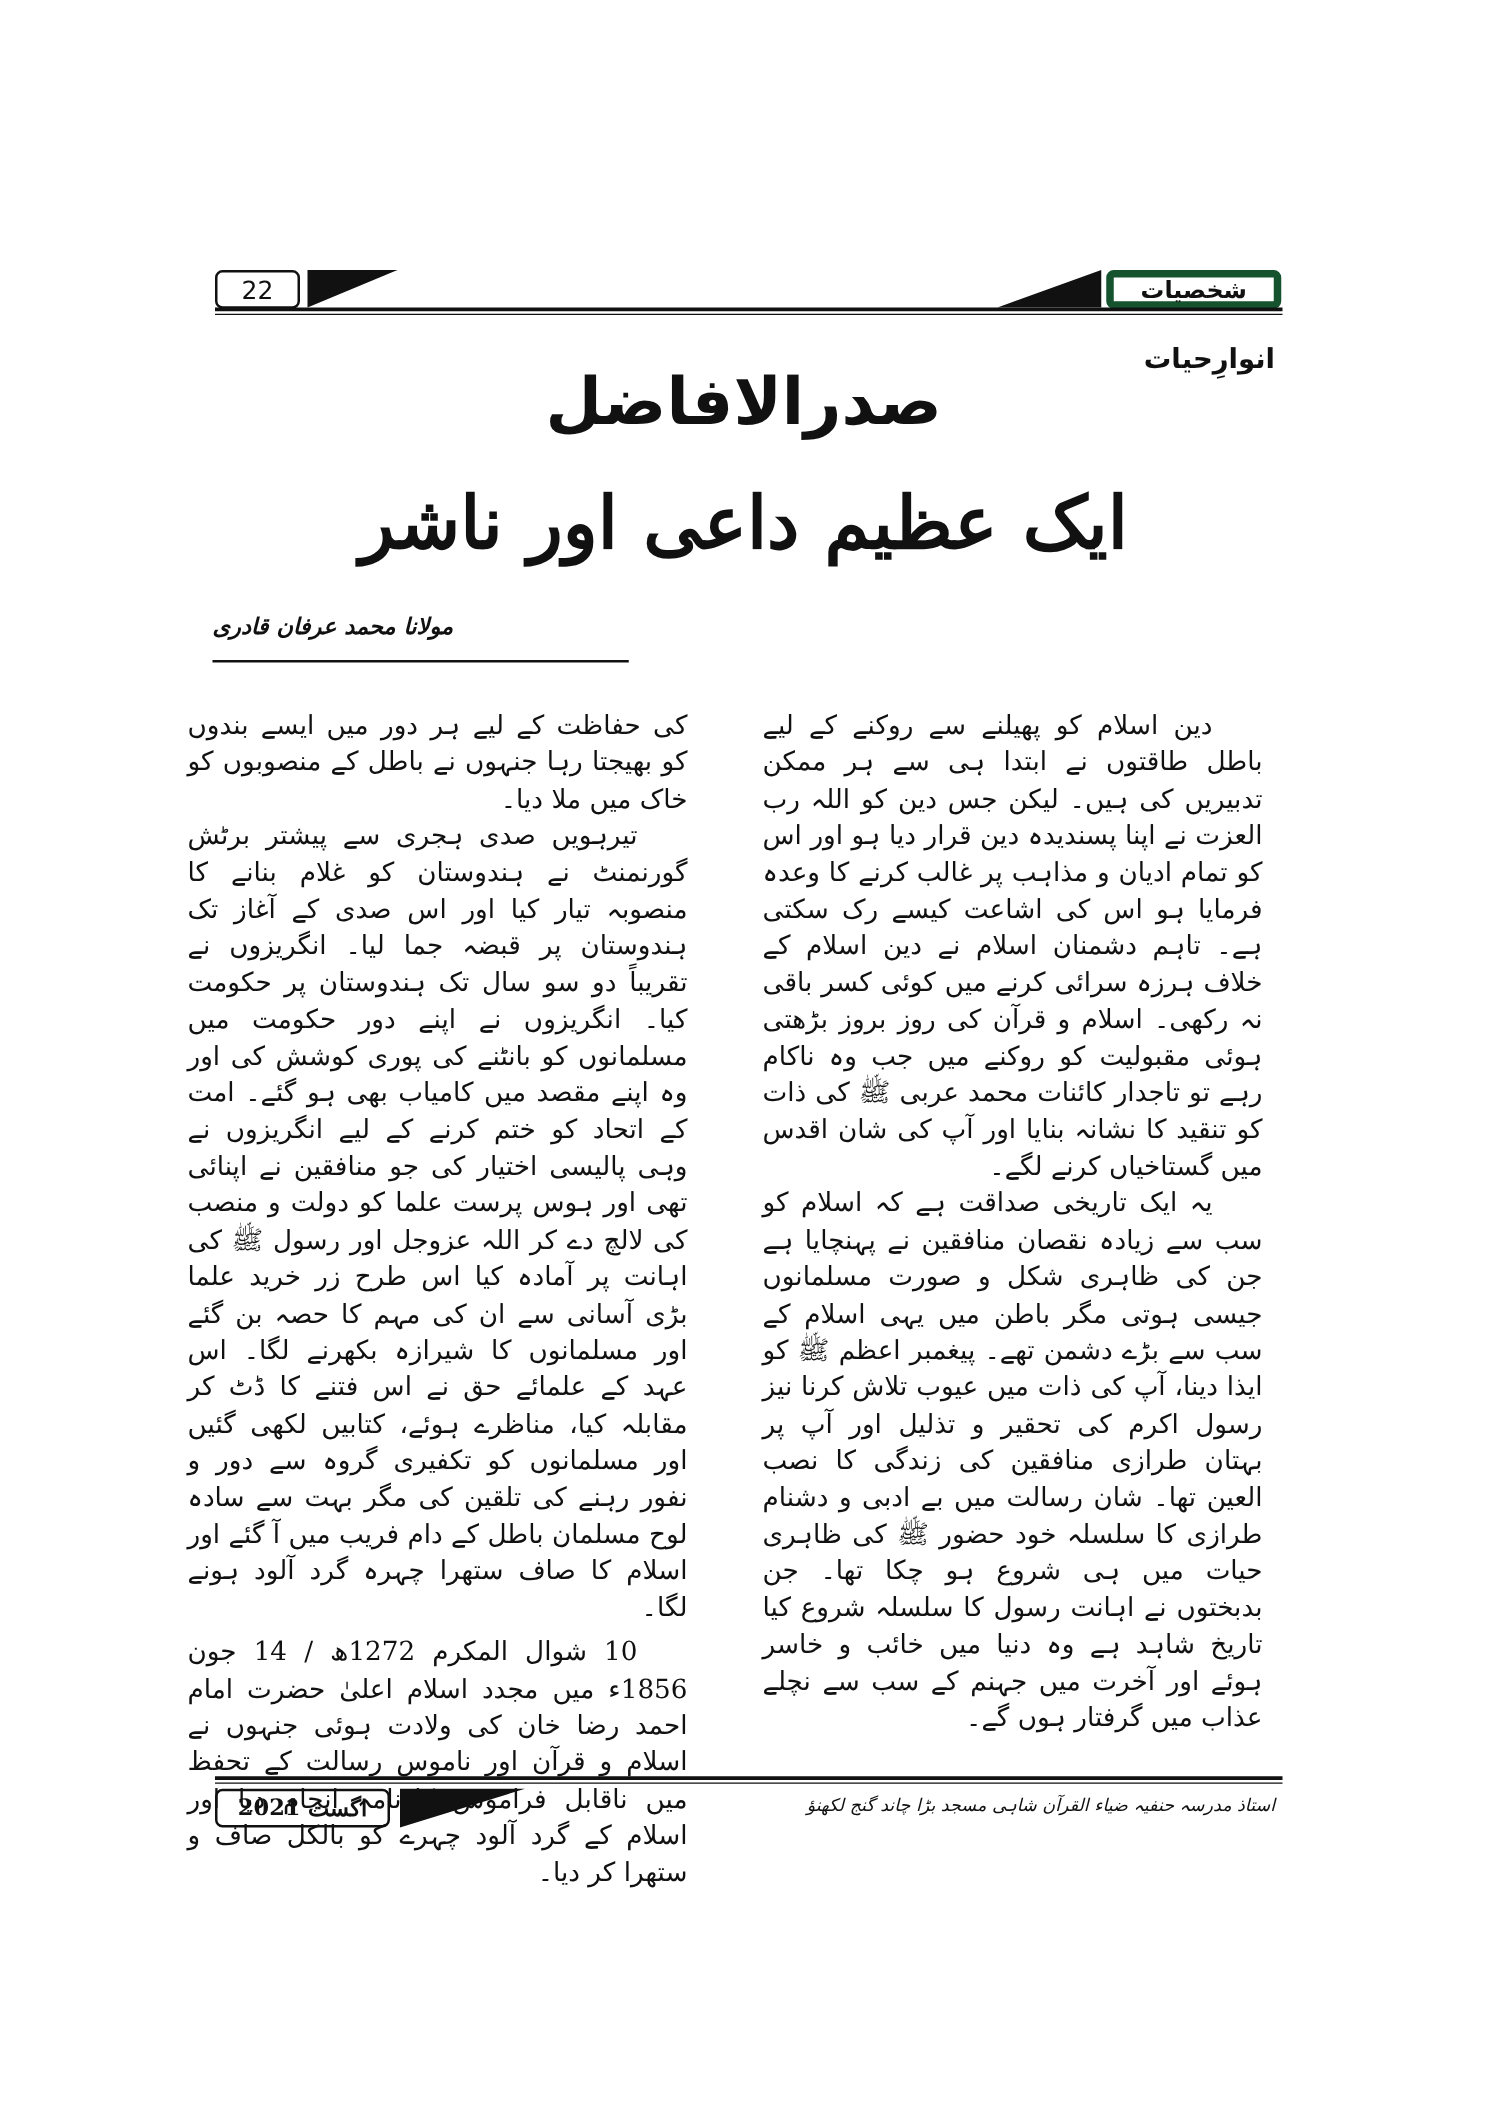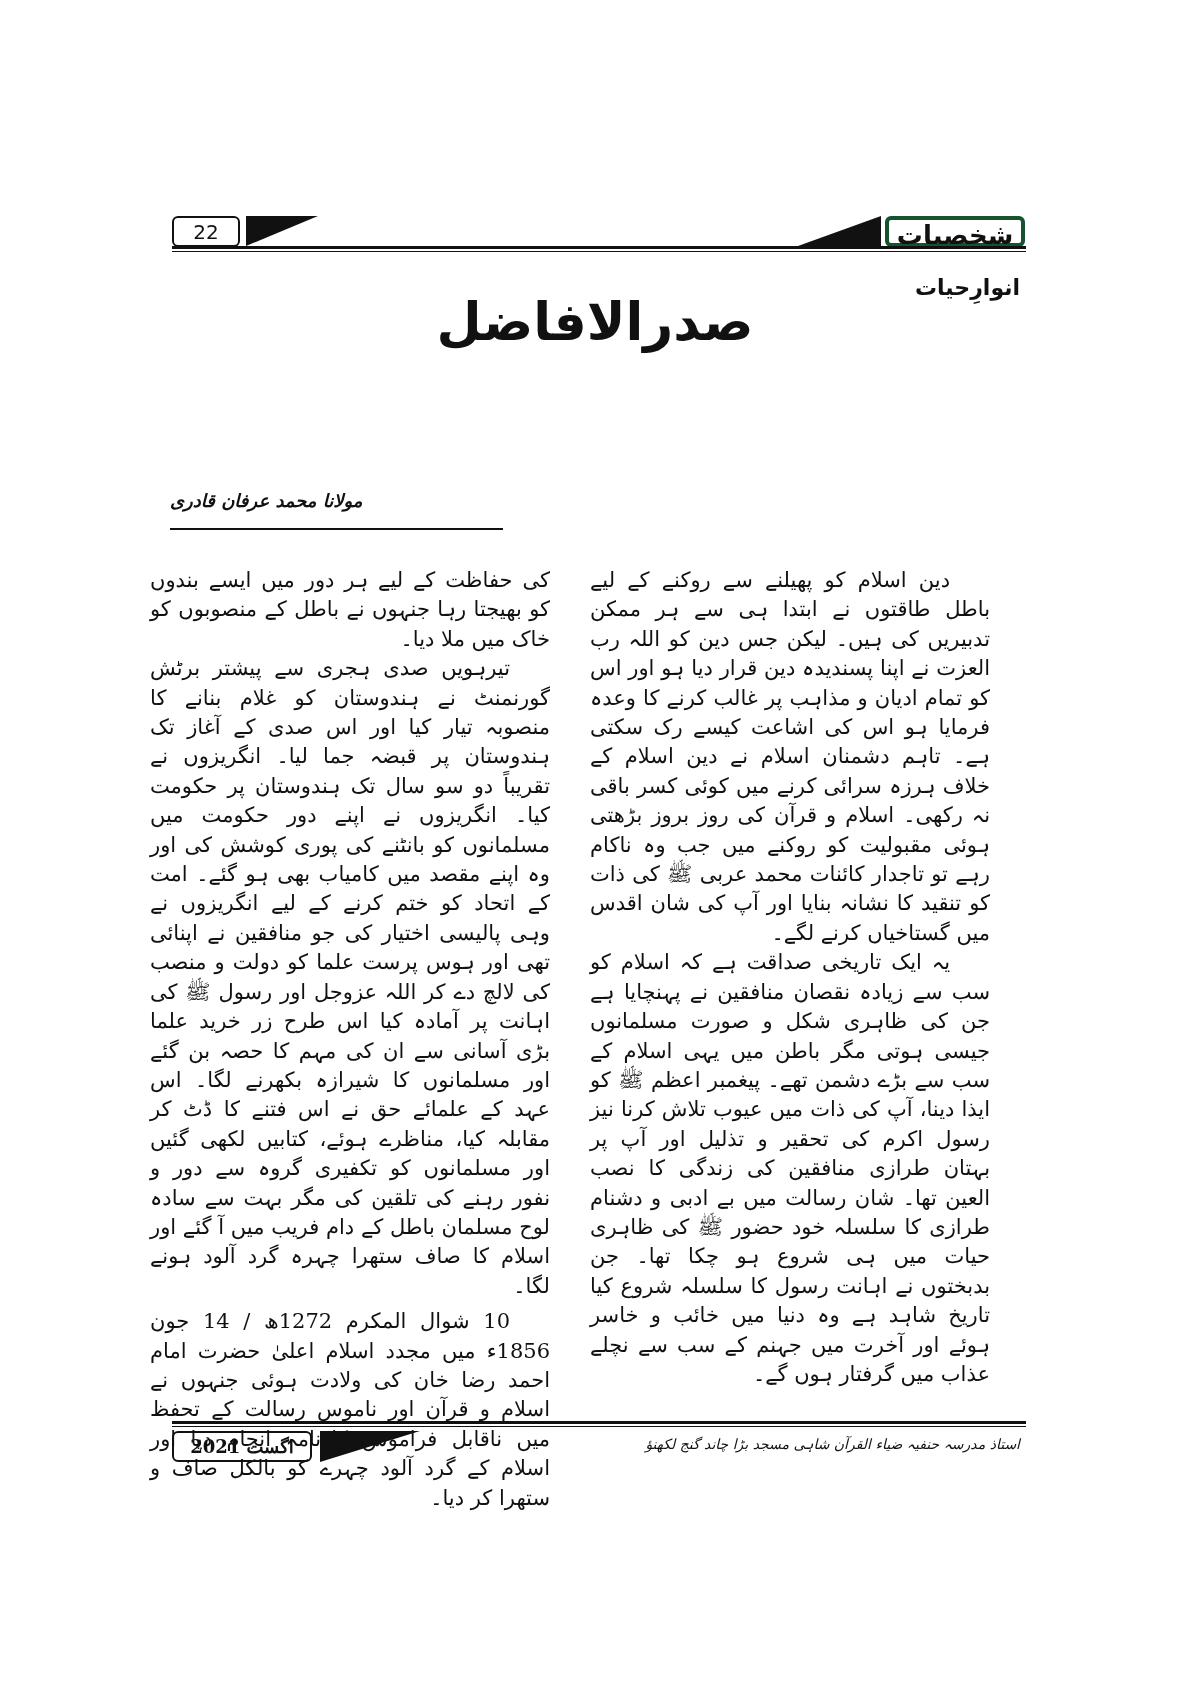--- a/index.html
+++ b/index.html
@@ -12,41 +12,41 @@
   .hdr-rule.r1 { top: 246px; height: 3px; }
   .hdr-rule.r2 { top: 251px; height: 1px; }
   .page-num-box { position: absolute; left: 172px; top: 216px; width: 68px; height: 31px;
     border: 2px solid #111; border-radius: 6px; box-sizing: border-box;
     display: flex; align-items: center; justify-content: center;
     font-family: "DejaVu Sans", sans-serif; font-size: 20px; }
   .tri { position: absolute; width: 0; height: 0; }
   .tri-left-top { left: 246px; top: 216px; border-top: 30px solid #111; border-right: 72px solid transparent; }
   .tri-right-top { left: 798px; top: 216px; border-bottom: 30px solid #111; border-left: 83px solid transparent; }
   .section-box { position: absolute; left: 885px; top: 216px; width: 140px; height: 31px;
-    border: 4px solid #14532d; border-radius: 6px; box-sizing: border-box;
-    display: flex; justify-content: center;
-    font-family: "DejaVu Sans", sans-serif; font-weight: bold; font-size: 26px; direction: rtl; }
+    border: 6px solid #14532d; border-radius: 6px; box-sizing: border-box;
+    display: flex; align-items: center; justify-content: center;
+    font-family: "DejaVu Sans", sans-serif; font-weight: bold; font-size: 19px; direction: rtl; }
   .column-name { position: absolute; right: 170px; top: 260px; direction: rtl;
     font-family: "DejaVu Sans", sans-serif; font-weight: bold; font-size: 22px; margin-top: 15px; }
 
   
   .title-main { position: absolute; left: 0; width: 1190px; top: 296px; text-align: center;
     direction: rtl; font-family: "DejaVu Sans", sans-serif; font-weight: bold; font-size: 52px;
     letter-spacing: 2px; line-height: 1; }
   .title-sub { position: absolute; left: 0; width: 1190px; top: 388px; text-align: center;
     direction: rtl; font-family: "DejaVu Serif", serif; font-weight: bold; font-size: 58px;
     line-height: 1.05; }
   .author { position: absolute; left: 170px; top: 490px; direction: rtl;
     font-family: "DejaVu Serif", serif; font-weight: bold; font-style: italic; font-size: 18px; }
   .author-rule { position: absolute; left: 170px; top: 528px; width: 333px; height: 2px; background: #111; }
 
   
   .col { position: absolute; top: 566px; width: 400px; direction: rtl; text-align: justify;
     font-family: "DejaVu Serif", serif; font-size: 21px; line-height: 29.4px; }
-  .col.right { left: 590px; }
+  .col.right { left: 610px; }
   .col.left { left: 150px; }
   .col p { margin: 0; }
   .col p.indent { text-indent: 40px; }
   .col p.gap { margin-top: 6px; }
 
   
   .ftr-rule { position: absolute; left: 172px; width: 854px; background: #111; }
   .ftr-rule.r1 { top: 1421px; height: 3px; }
   .ftr-rule.r2 { top: 1426px; height: 1px; }
   .issue-box { position: absolute; left: 172px; top: 1431px; width: 140px; height: 31px;
@@ -68,20 +68,21 @@
   <div class="tri tri-left-top"></div>
   <div class="tri tri-right-top"></div>
   <div class="section-box">
       <span>شخصیات</span>
     </div>
   <div class="hdr-rule r1"></div>
   <div class="hdr-rule r2"></div>
   <div class="column-name">انوارِحیات</div>
 
   <div class="title-main">صدرالافاضل</div>
+  <div class="title-sub">ایک عظیم داعی اور ناشر</div>
   <div class="author">مولانا محمد عرفان قادری</div>
   <div class="author-rule"></div>
 
   <div class="col right">
     <p class="indent">دین اسلام کو پھیلنے سے روکنے کے لیے باطل طاقتوں نے ابتدا ہی سے ہر ممکن تدبیریں کی ہیں۔ لیکن جس دین کو اللہ رب العزت نے اپنا پسندیدہ دین قرار دیا ہو اور اس کو تمام ادیان و مذاہب پر غالب کرنے کا وعدہ فرمایا ہو اس کی اشاعت کیسے رک سکتی ہے۔ تاہم دشمنان اسلام نے دین اسلام کے خلاف ہرزہ سرائی کرنے میں کوئی کسر باقی نہ رکھی۔ اسلام و قرآن کی روز بروز بڑھتی ہوئی مقبولیت کو روکنے میں جب وہ ناکام رہے تو تاجدار کائنات محمد عربی ﷺ کی ذات کو تنقید کا نشانہ بنایا اور آپ کی شان اقدس میں گستاخیاں کرنے لگے۔</p>
     <p class="indent">یہ ایک تاریخی صداقت ہے کہ اسلام کو سب سے زیادہ نقصان منافقین نے پہنچایا ہے جن کی ظاہری شکل و صورت مسلمانوں جیسی ہوتی مگر باطن میں یہی اسلام کے سب سے بڑے دشمن تھے۔ پیغمبر اعظم ﷺ کو ایذا دینا، آپ کی ذات میں عیوب تلاش کرنا نیز رسول اکرم کی تحقیر و تذلیل اور آپ پر بہتان طرازی منافقین کی زندگی کا نصب العین تھا۔ شان رسالت میں بے ادبی و دشنام طرازی کا سلسلہ خود حضور ﷺ کی ظاہری حیات میں ہی شروع ہو چکا تھا۔ جن بدبختوں نے اہانت رسول کا سلسلہ شروع کیا تاریخ شاہد ہے وہ دنیا میں خائب و خاسر ہوئے اور آخرت میں جہنم کے سب سے نچلے عذاب میں گرفتار ہوں گے۔</p>
   </div>
 
   <div class="col left">
     <p>کی حفاظت کے لیے ہر دور میں ایسے بندوں کو بھیجتا رہا جنہوں نے باطل کے منصوبوں کو خاک میں ملا دیا۔</p>

